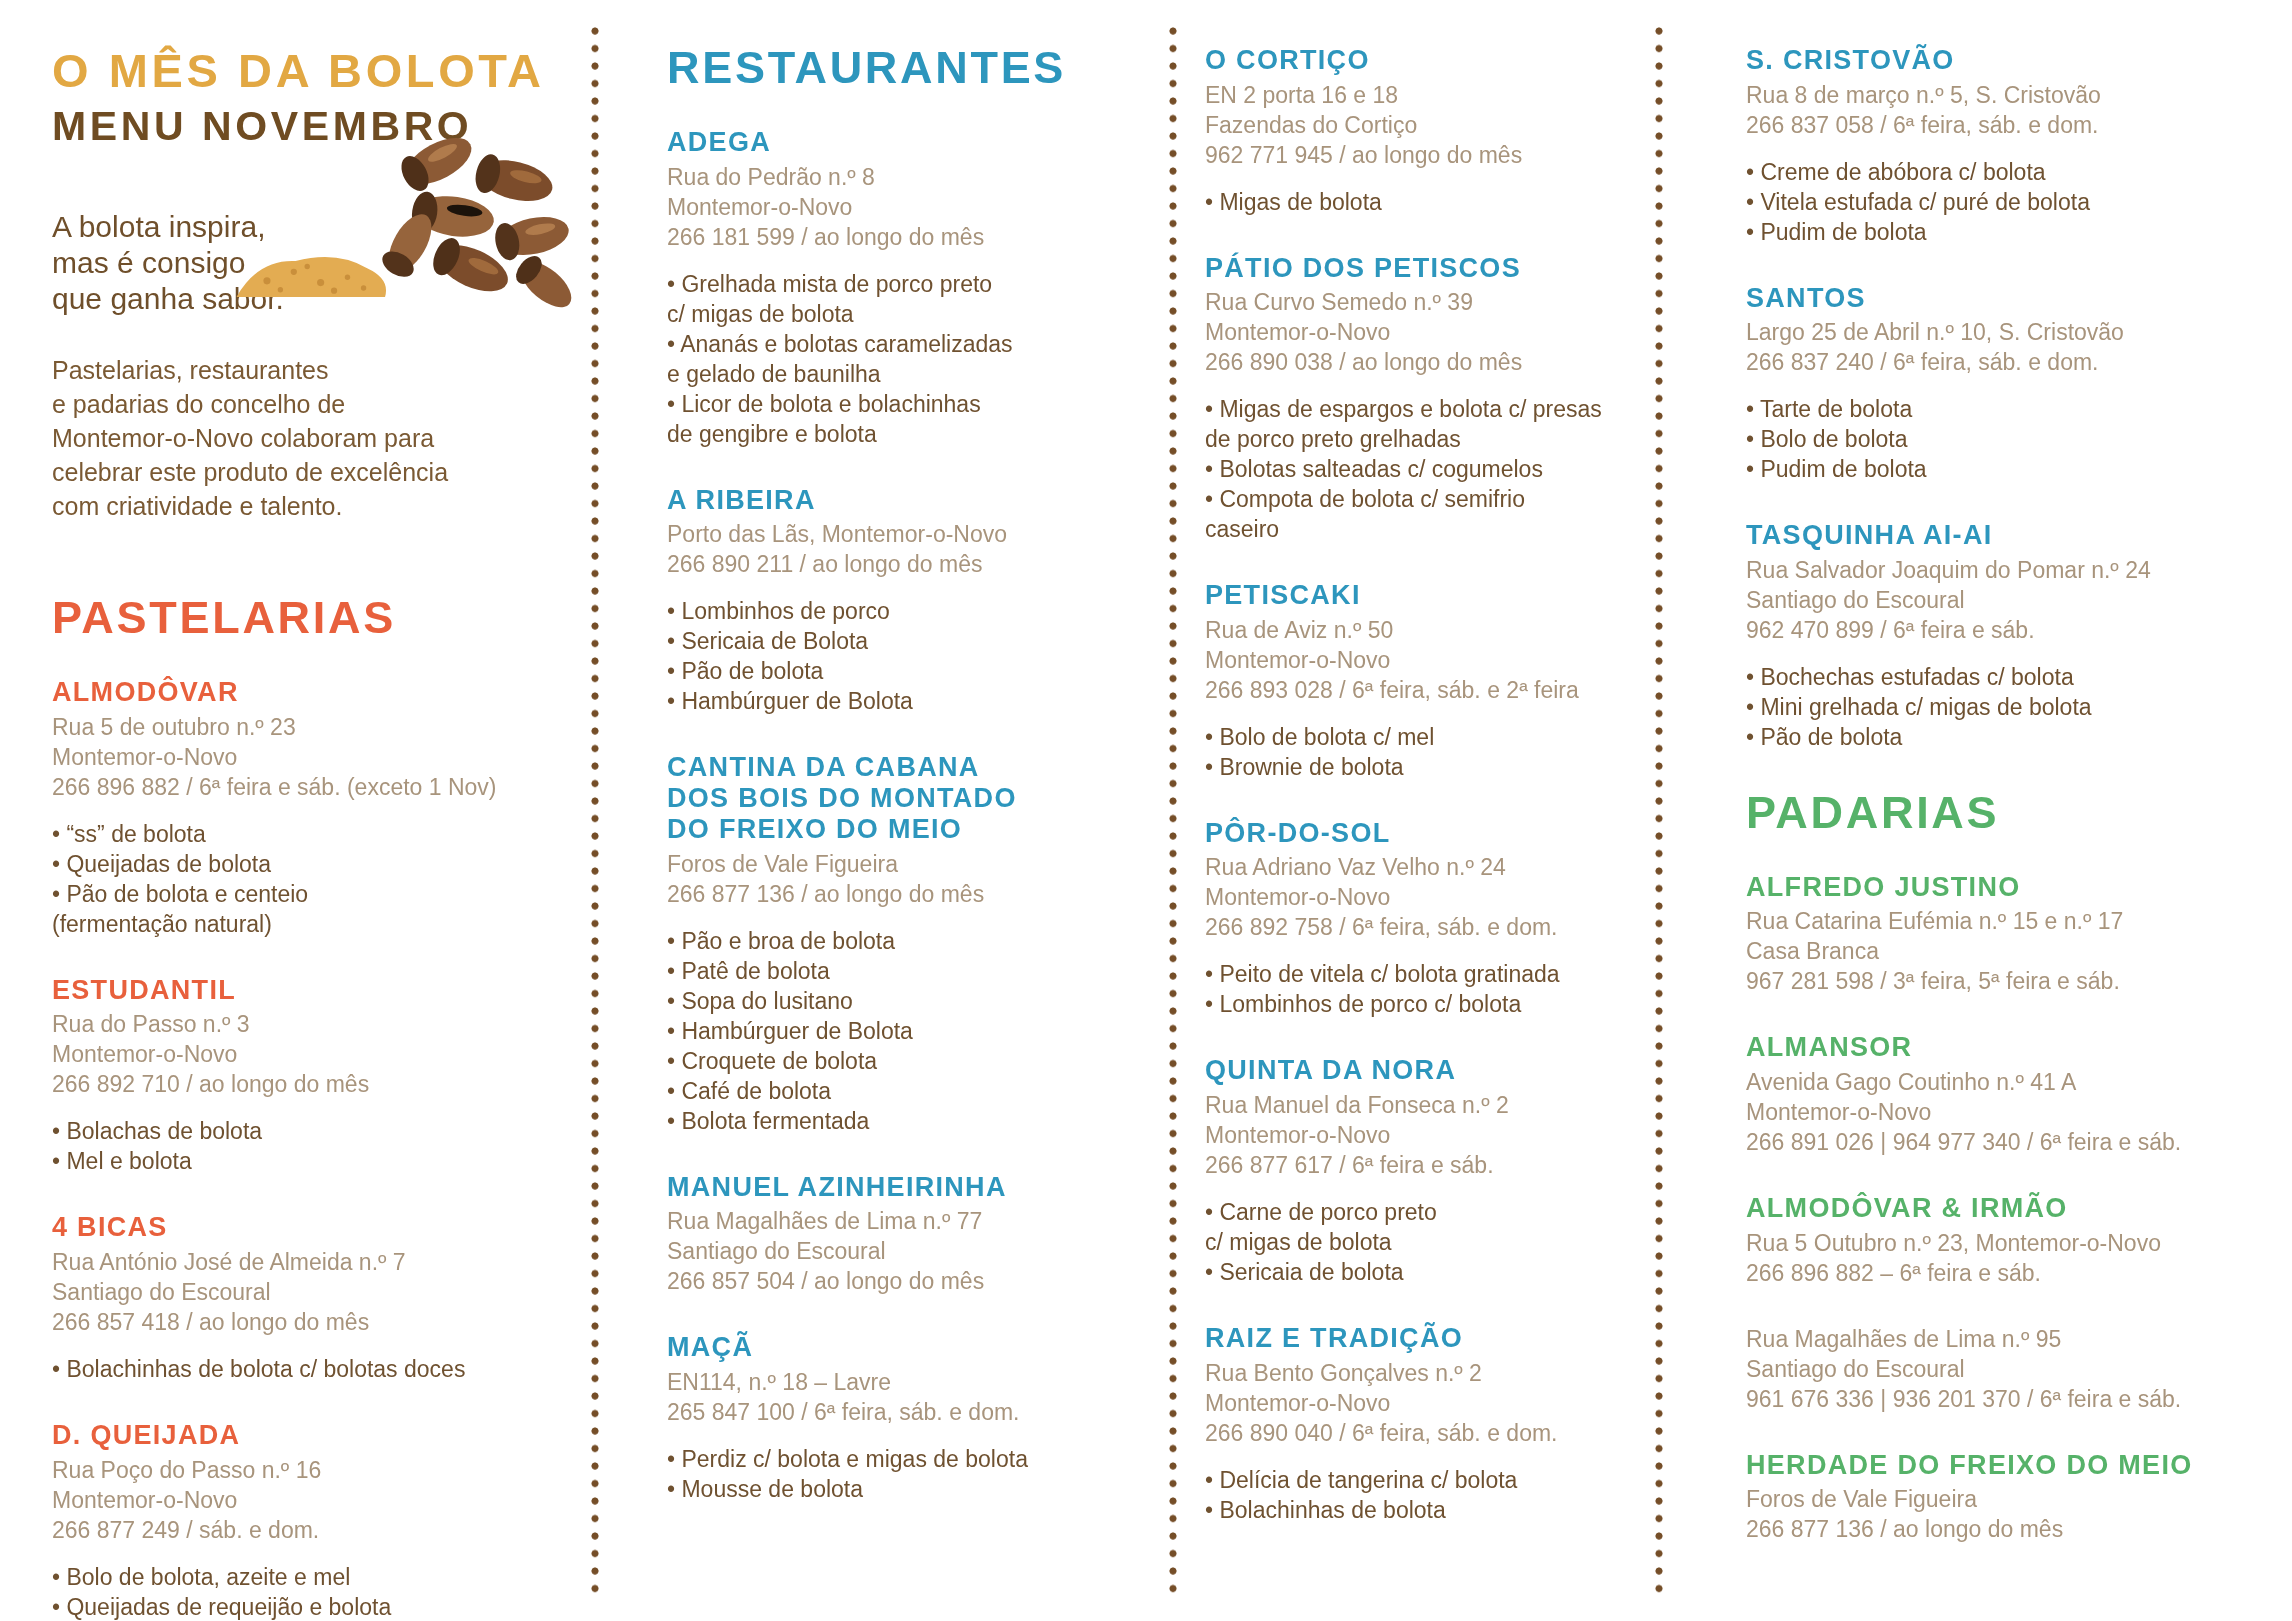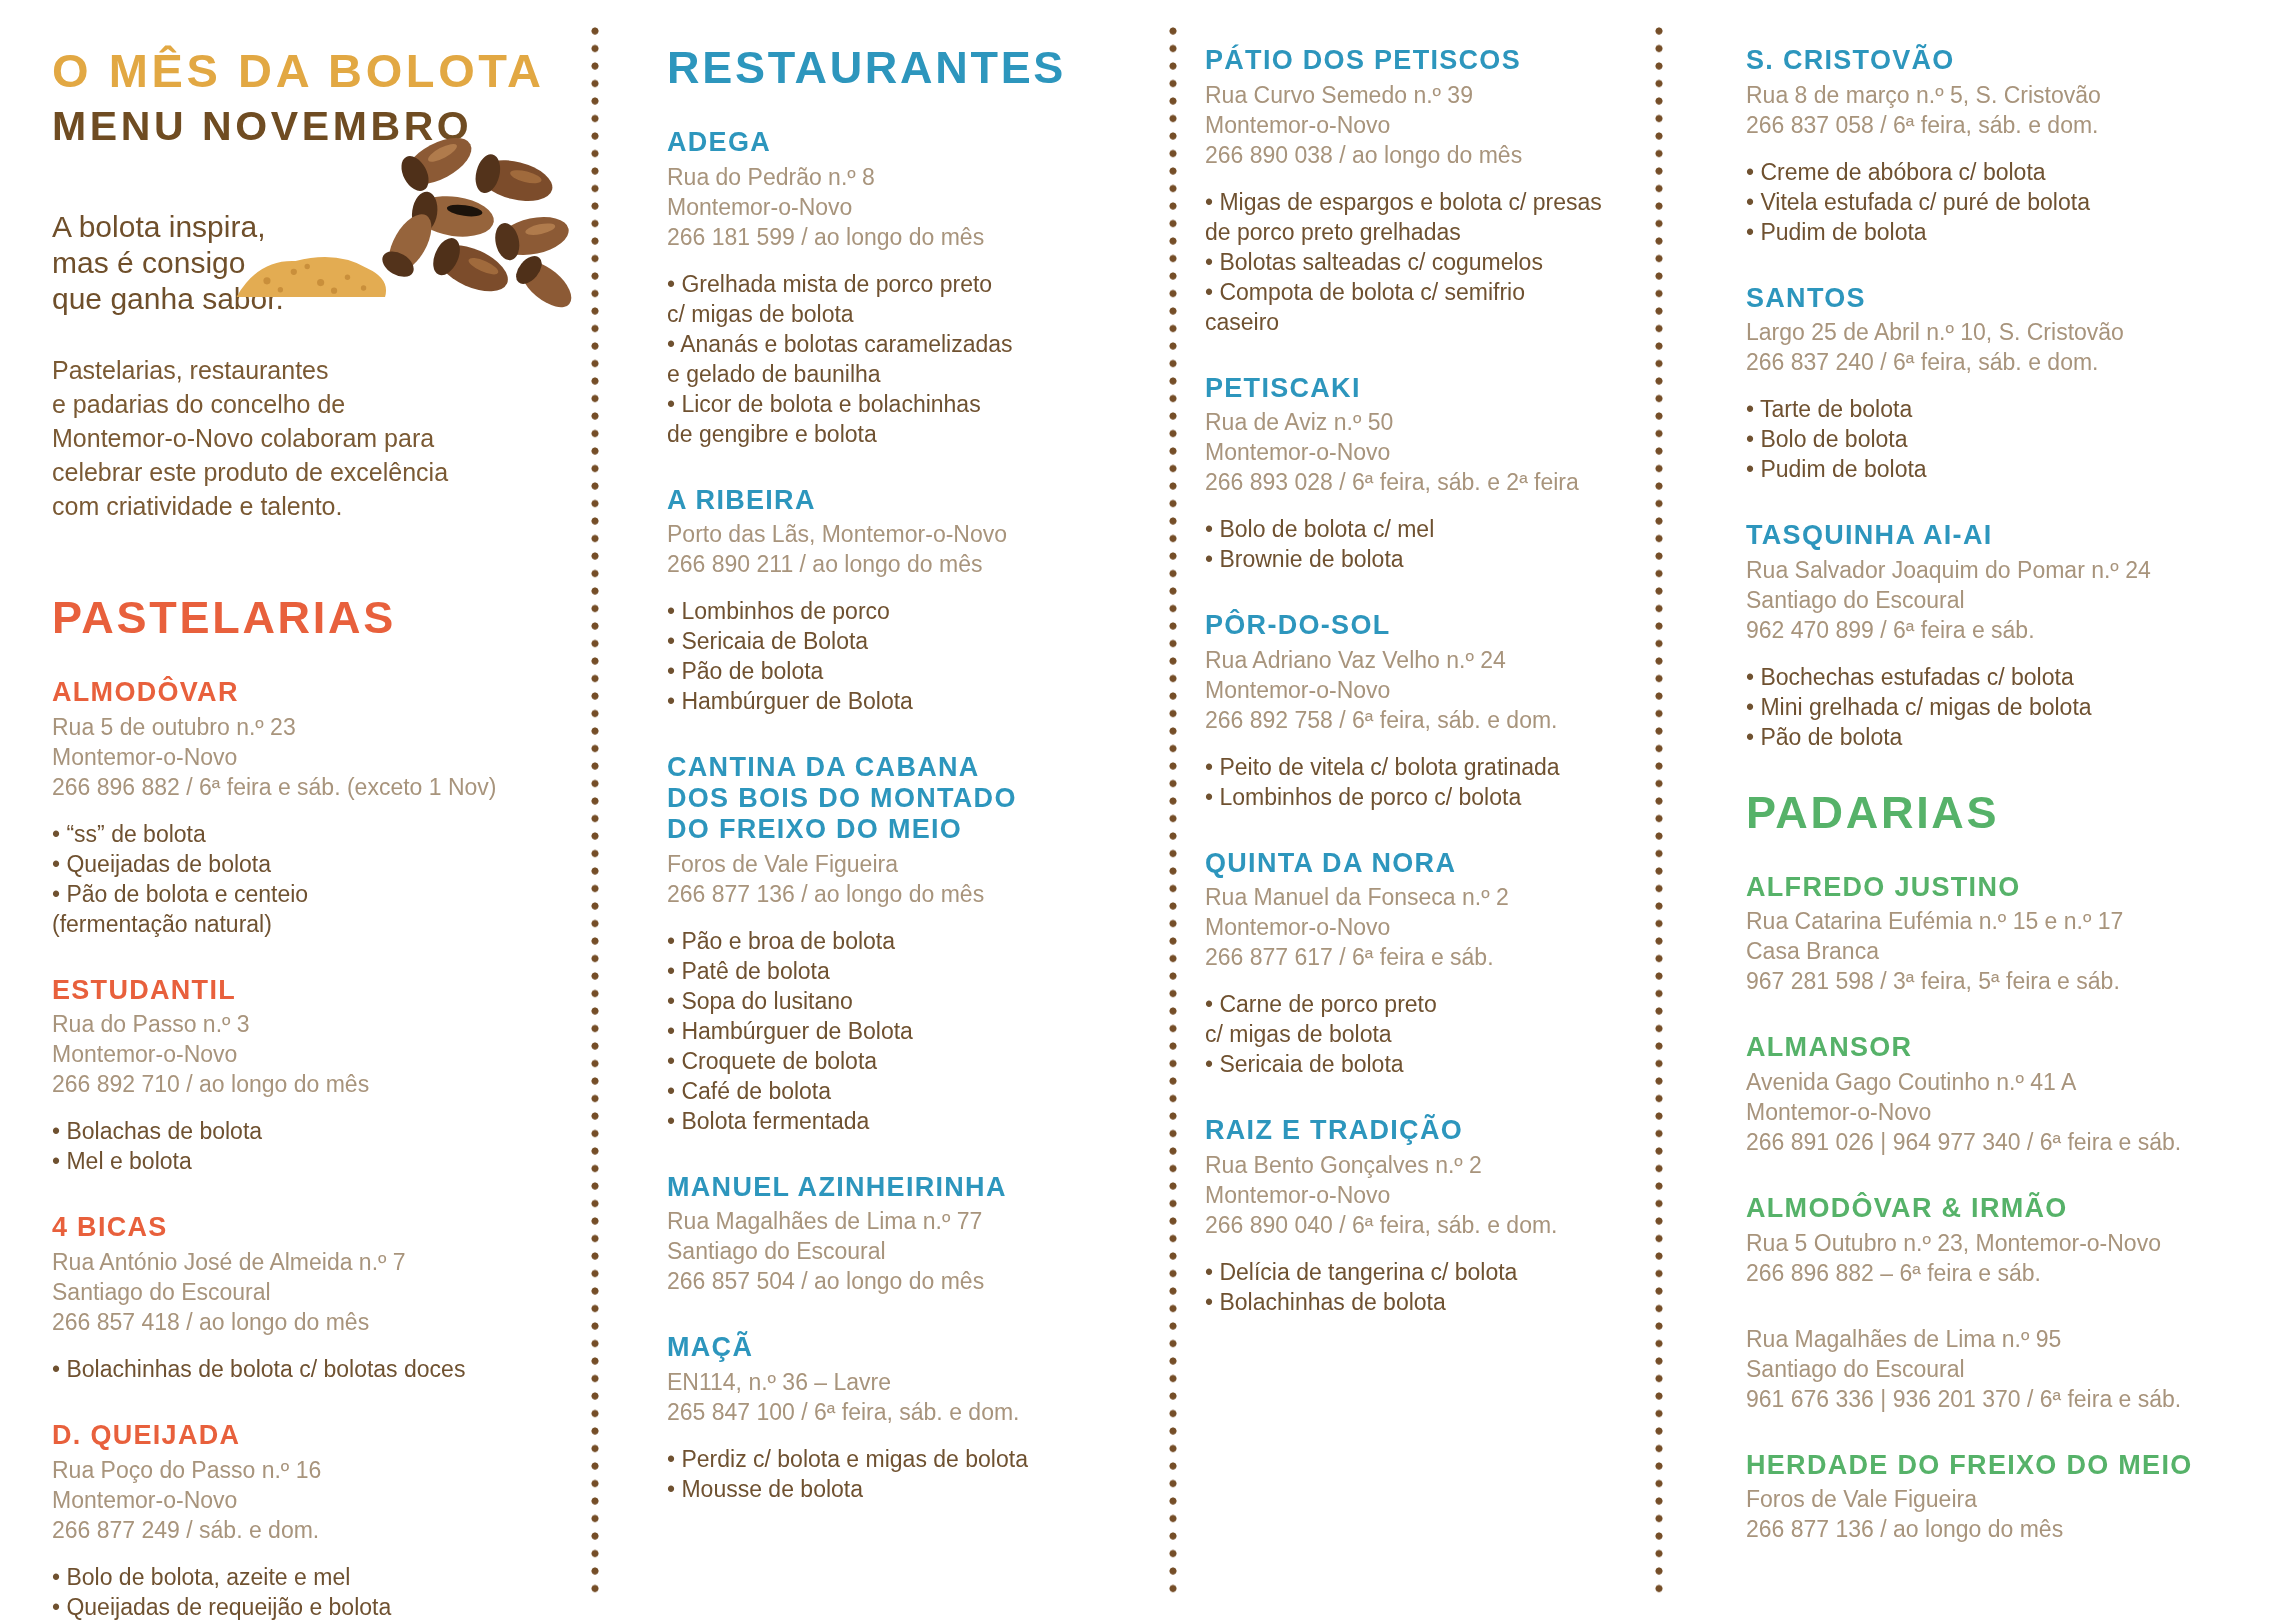--- a/index.html
+++ b/index.html
@@ -185,29 +185,38 @@
         </div>
       </div>
       <div class="entry">
         <div class="entry-name" style="color: rgb(45, 150, 189);">MANUEL AZINHEIRINHA</div>
         <div class="addr-line" style="color: rgb(168, 148, 124);">Rua Magalhães de Lima n.º 77</div>
         <div class="addr-line" style="color: rgb(168, 148, 124);">Santiago do Escoural</div>
         <div class="addr-line" style="color: rgb(168, 148, 124);">266 857 504 / ao longo do mês</div>
       </div>
       <div class="entry">
         <div class="entry-name" style="color: rgb(45, 150, 189);">MAÇÃ</div>
-        <div class="addr-line" style="color: rgb(168, 148, 124);">EN114, n.º 36 – Lavre</div>
+        <div class="addr-line" style="color: rgb(168, 148, 124);">EN114, n.º 18 – Lavre</div>
         <div class="addr-line" style="color: rgb(168, 148, 124);">265 847 100 / 6ª feira, sáb. e dom.</div>
         <div class="items">
           <div class="item-line" style="color: rgb(111, 81, 48);">• Perdiz c/ bolota e migas de bolota</div>
           <div class="item-line" style="color: rgb(111, 81, 48);">• Mousse de bolota</div>
         </div>
       </div>
     </div>
   <div class="col col-3">
+      <div class="entry">
+        <div class="entry-name" style="color: rgb(45, 150, 189);">O CORTIÇO</div>
+        <div class="addr-line" style="color: rgb(168, 148, 124);">EN 2 porta 16 e 18</div>
+        <div class="addr-line" style="color: rgb(168, 148, 124);">Fazendas do Cortiço</div>
+        <div class="addr-line" style="color: rgb(168, 148, 124);">962 771 945 / ao longo do mês</div>
+        <div class="items">
+          <div class="item-line" style="color: rgb(111, 81, 48);">• Migas de bolota</div>
+        </div>
+      </div>
       <div class="entry">
         <div class="entry-name" style="color: rgb(45, 150, 189);">PÁTIO DOS PETISCOS</div>
         <div class="addr-line" style="color: rgb(168, 148, 124);">Rua Curvo Semedo n.º 39</div>
         <div class="addr-line" style="color: rgb(168, 148, 124);">Montemor-o-Novo</div>
         <div class="addr-line" style="color: rgb(168, 148, 124);">266 890 038  / ao longo do mês</div>
         <div class="items">
           <div class="item-line" style="color: rgb(111, 81, 48);">• Migas de espargos e bolota c/ presas</div>
           <div class="item-line" style="color: rgb(111, 81, 48);">de porco preto grelhadas</div>
           <div class="item-line" style="color: rgb(111, 81, 48);">• Bolotas salteadas c/ cogumelos</div>
           <div class="item-line" style="color: rgb(111, 81, 48);">• Compota de bolota c/ semifrio</div>

